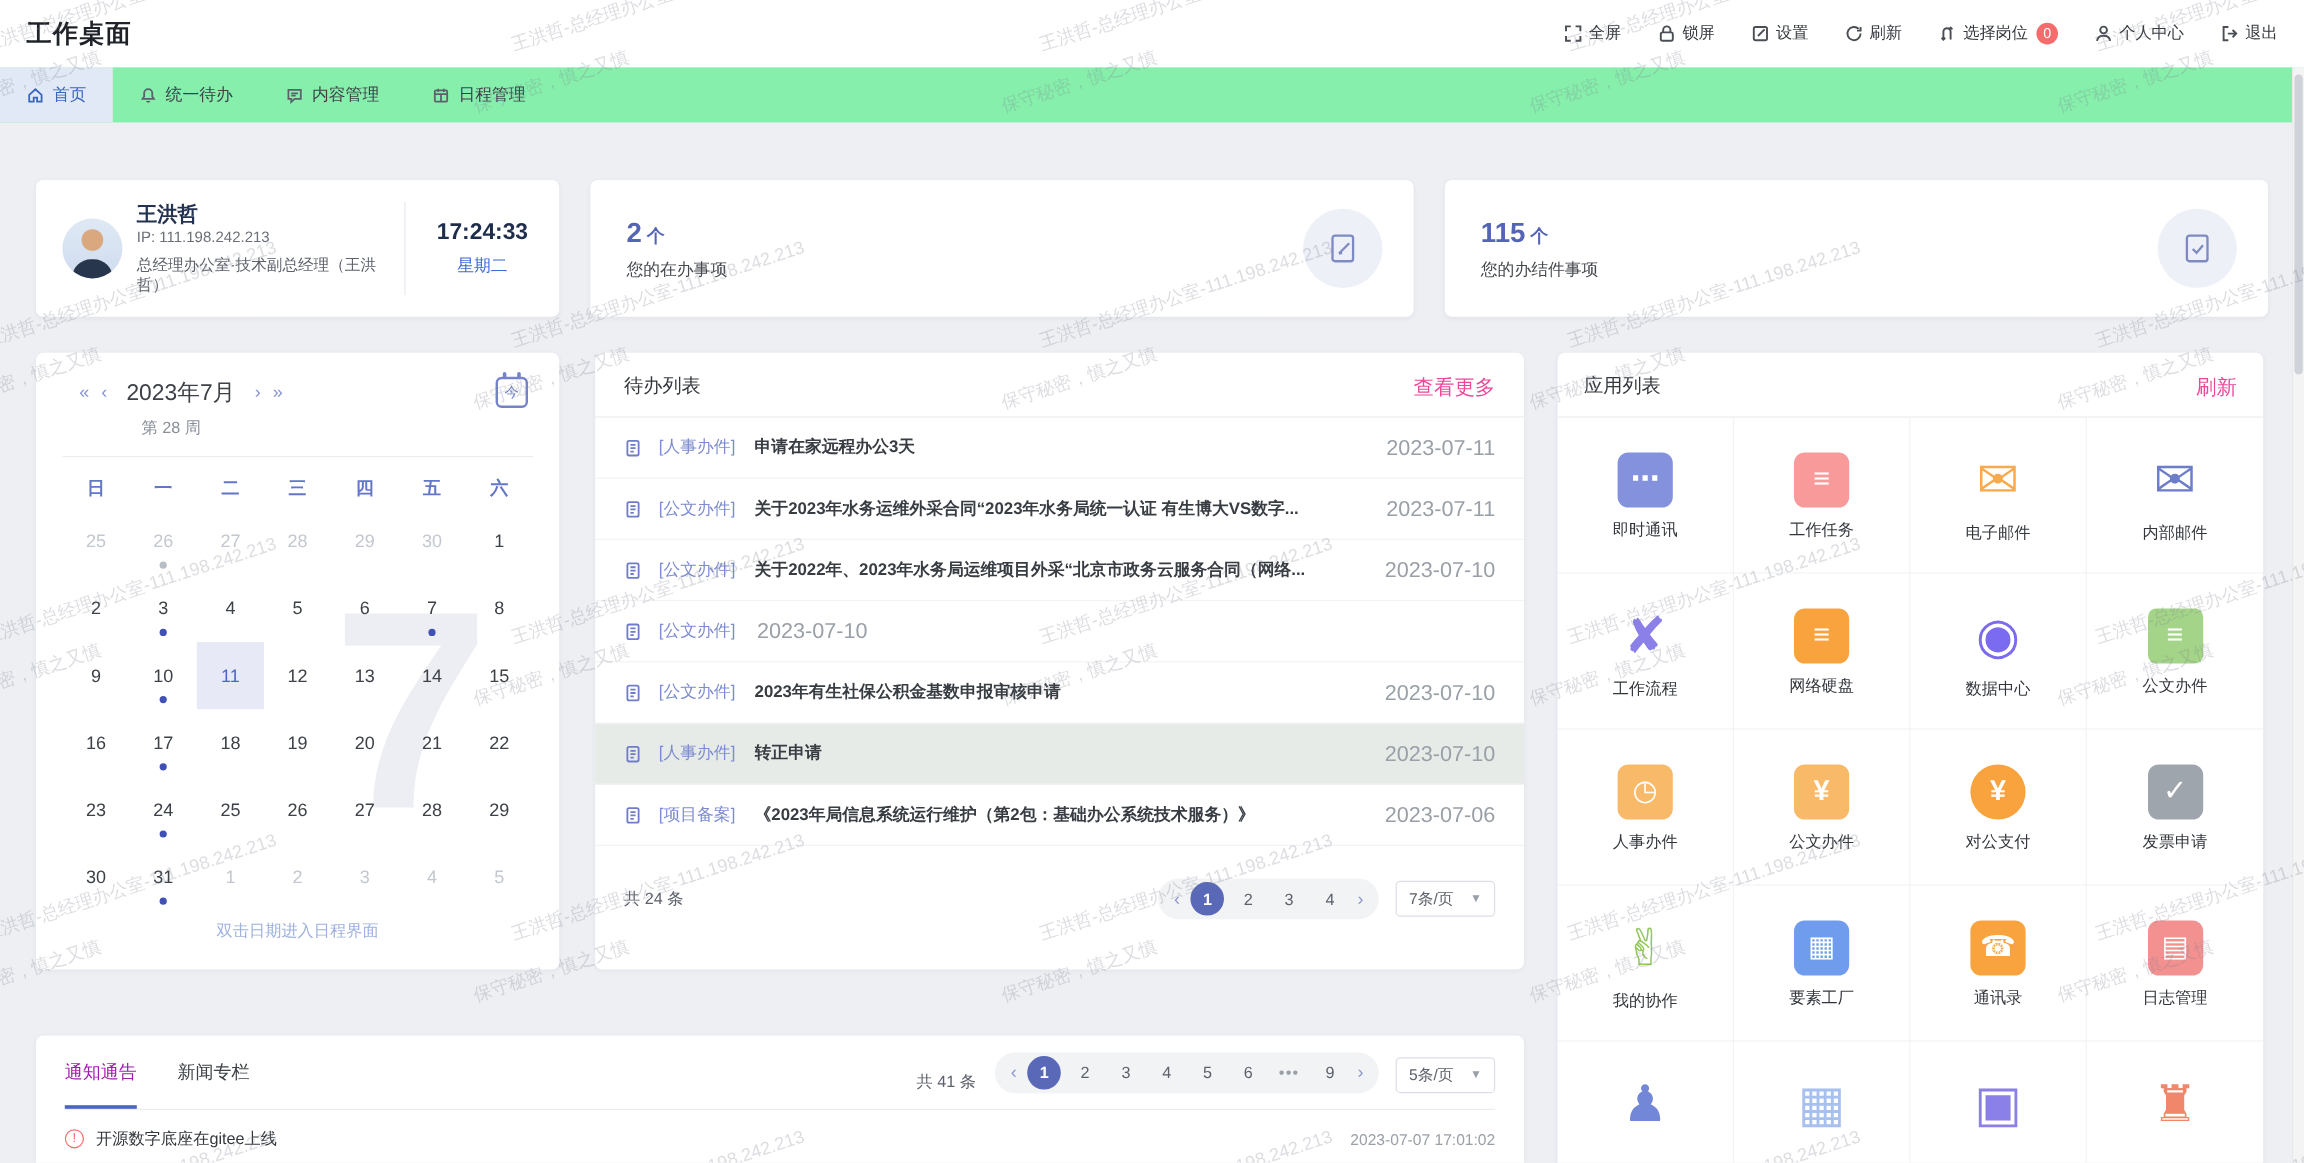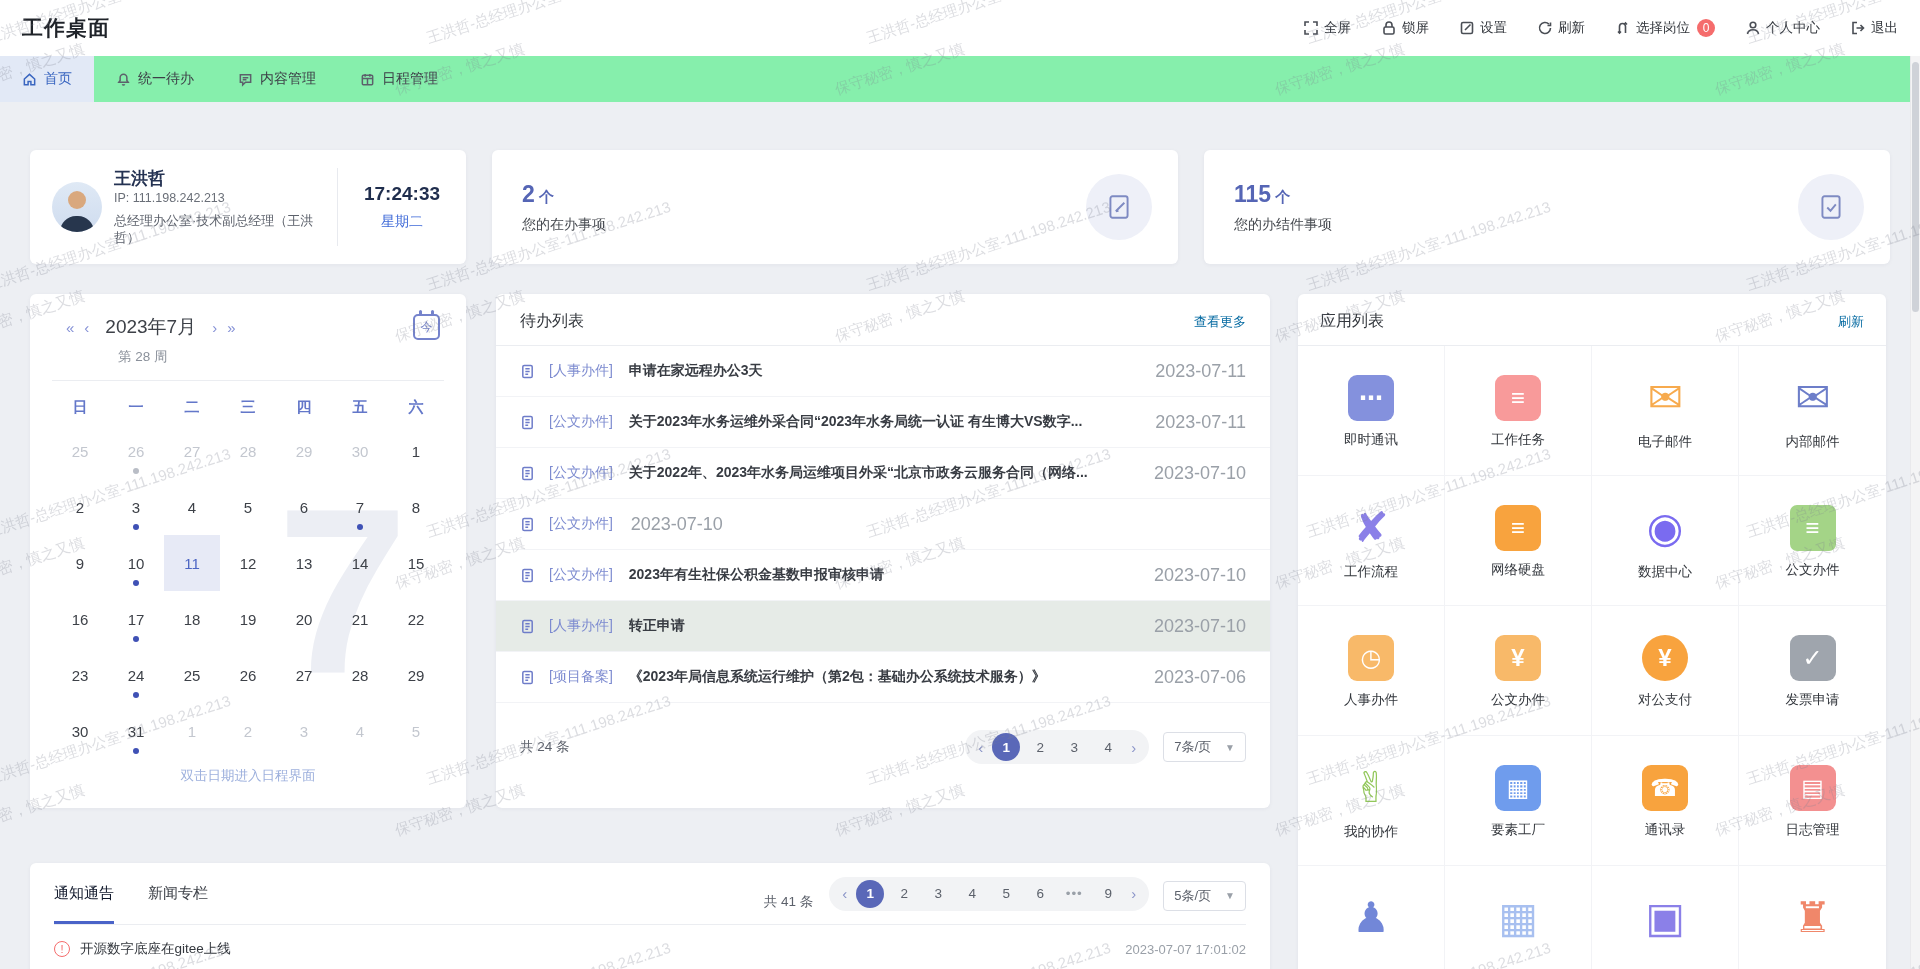--- a/index.html
+++ b/index.html
@@ -79,21 +79,21 @@
   .cal-dot { display:none; position:absolute; left:50%; transform:translateX(-50%); bottom:5px;
     width:6px; height:6px; border-radius:50%; }
   .cal-cell.dot-blue .cal-dot { display:block; background:#3f51b5; }
   .cal-cell.dot-grey .cal-dot { display:block; background:#b9bdc6; }
   .cal-hint { position:relative; z-index:1; text-align:center; font-size:13.5px; color:#9db0dd; margin-top:8px; }
 
   
   .todo-panel { left:496px; top:294px; width:774px; height:514px; }
   .todo-head { display:flex; align-items:center; padding:17px 24px 13px; border-bottom:1px solid #ebedf1; }
   .todo-title { font-size:16px; color:#33373d; }
-  .link-light { margin-left:auto; font-size:13px; color:#0369a1; cursor:pointer; }
+  .link-light { margin-left:auto; font-size:17px; color:#ec4899; cursor:pointer; }
   .todo-row { display:flex; align-items:center; height:51px; padding:0 24px; border-bottom:1px solid #f2f3f6; cursor:pointer; }
   .todo-row.highlighted { background:#e6ebe7; }
   .todo-row svg { width:15px; height:15px; stroke:#6e7cc9; fill:none; stroke-width:1.6; flex:none; }
   .todo-cat { margin-left:14px; font-size:14px; color:#7d8bd0; flex:none; }
   .todo-text { margin-left:16px; font-size:14px; font-weight:bold; color:#383c43; white-space:nowrap;
     overflow:hidden; text-overflow:clip; flex:1; }
   .todo-date { margin-left:18px; font-size:18px; color:#9aa0a8; flex:none; }
   .panel-footer { display:flex; align-items:center; padding:0 24px; height:64px; margin-top:12px; }
   .total-label { font-size:13.5px; color:#5c616b; }
   .pager { margin-left:auto; display:flex; align-items:center; gap:6px; background:#f2f3f5;
@@ -118,21 +118,21 @@
   .app-icon { width:50px; height:50px; display:flex; align-items:center; justify-content:center;
     font-size:42px; line-height:1; }
   .app-icon.tile { color:#fff; font-size:24px; font-weight:bold; width:46px; height:46px; }
   .app-label { font-size:13.5px; color:#33373d; margin-top:10px; height:16px; }
 
   
   .notice-panel { left:30px; top:863px; width:1240px; height:140px; padding:0 24px; }
   .notice-head { display:flex; align-items:center; height:62px; border-bottom:1px solid #ebedf1; }
   .notice-tab { font-size:15px; color:#3d4148; margin-right:34px; cursor:pointer; position:relative; height:100%;
     display:flex; align-items:center; }
-  .notice-tab.active { color:#0f172a; }
+  .notice-tab.active { color:#a21caf; }
   .notice-tab.active::after { content:""; position:absolute; left:0; bottom:0; width:100%; height:3px; background:#4a63c8; }
   .notice-right { margin-left:auto; display:flex; align-items:flex-end; }
   .news-row { display:flex; align-items:center; height:48px; cursor:pointer; }
   .info-icon { width:16px; height:16px; border:1.5px solid #f56c6c; border-radius:50%; color:#f56c6c;
     font-size:11px; display:flex; align-items:center; justify-content:center; flex:none; }
   .news-title { margin-left:10px; font-size:13.5px; color:#33373d; }
   .news-time { margin-left:auto; font-size:13px; color:#9aa0a8; }
 
   
   #watermark-layer { position:absolute; inset:0; z-index:50; pointer-events:none; overflow:hidden; }

